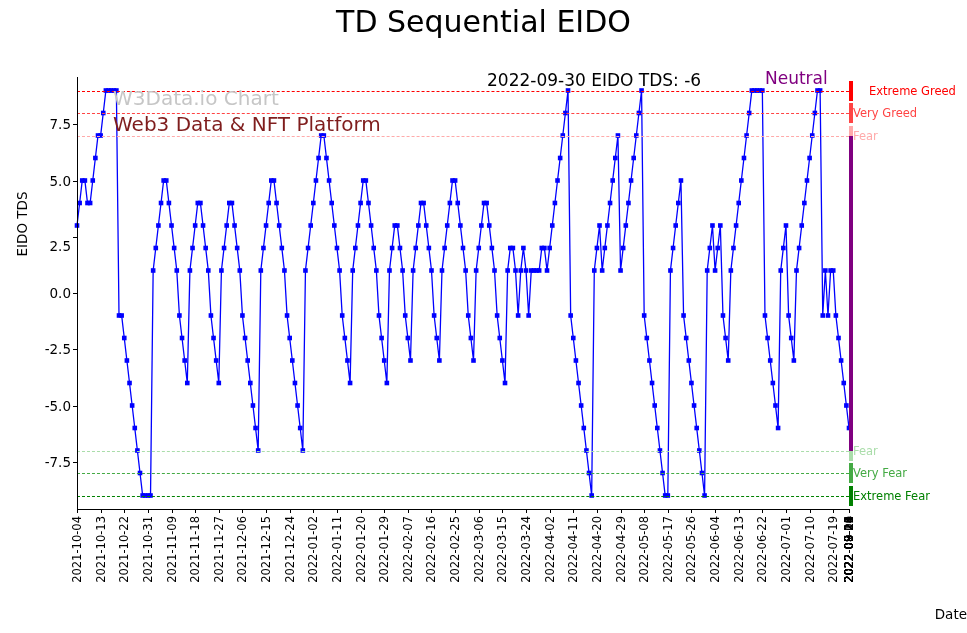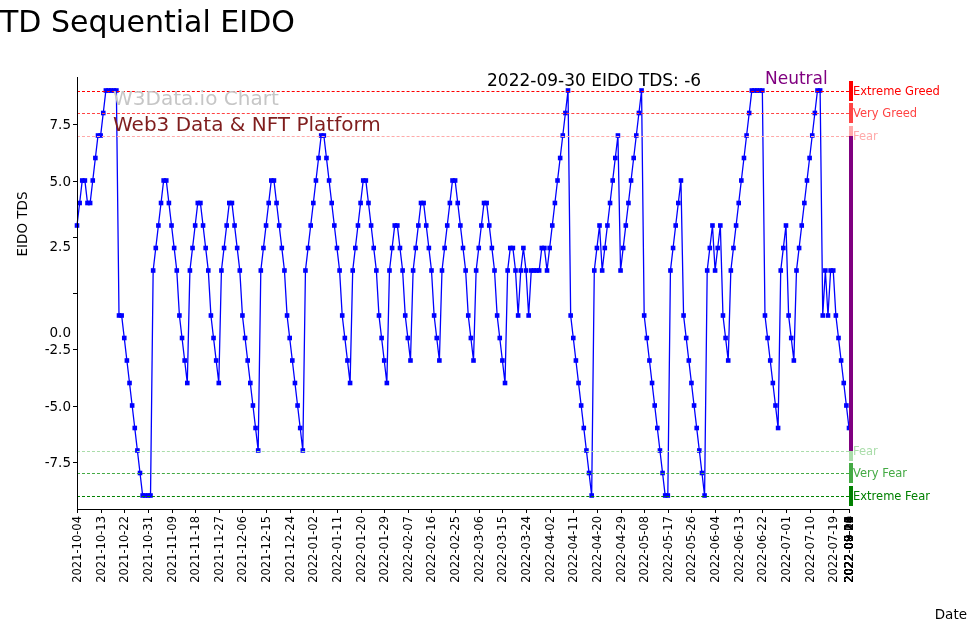--- a/index.html
+++ b/index.html
@@ -7,21 +7,21 @@
     width:967px;height:633px;
     background:#ffffff;
     font-family:"DejaVu Sans","Liberation Sans",sans-serif;
     overflow:hidden;
     position:relative;
   }
   #chart-root{position:absolute;left:0;top:0;width:967px;height:633px;}
 
   .title{
     position:absolute;left:0;top:4px;width:967px;
-    text-align:left;
+    text-align:center;
     font-size:30px;color:#000;
     letter-spacing:0px;
     white-space:nowrap;
   }
 
   
   .plot{
     position:absolute;left:77px;top:77px;width:772px;height:432px;
     box-sizing:border-box;
   }
@@ -408,21 +408,21 @@
           <rect x="767.07" y="326.20" width="4.6" height="4.6" fill="#0000ff"></rect>
           <rect x="769.70" y="348.70" width="4.6" height="4.6" fill="#0000ff"></rect>
         </g>
       </svg>
   <div class="ytick" style="top: 384.75px;">-7.5</div>
       <div class="ytickmark" style="top: 384.75px;"></div>
       <div class="ytick" style="top: 328.5px;">-5.0</div>
       <div class="ytickmark" style="top: 328.5px;"></div>
       <div class="ytick" style="top: 272.25px;">-2.5</div>
       <div class="ytickmark" style="top: 272.25px;"></div>
-      <div class="ytick" style="top: 216px; margin-top: 39px;">0.0</div>
+      <div class="ytick" style="top: 216px;">0.0</div>
       <div class="ytickmark" style="top: 216px;"></div>
       <div class="ytick" style="top: 169px; margin-left: 48px;">2.5</div>
       <div class="ytickmark" style="top: 159.75px;"></div>
       <div class="ytick" style="top: 103.5px;">5.0</div>
       <div class="ytickmark" style="top: 103.5px;"></div>
       <div class="ytick" style="top: 47.25px;">7.5</div>
       <div class="ytickmark" style="top: 47.25px;"></div>
       <div class="hline" style="top: 13.5px; border-top-color: rgb(255, 0, 0); border-top-style: dashed;"></div>
       <div class="hline" style="top: 36px; border-top-color: rgb(255, 68, 68); border-top-style: dashed;"></div>
       <div class="hline" style="top: 58.5px; border-top-color: rgb(255, 170, 170); border-top-style: dashed;"></div>
@@ -601,21 +601,21 @@
   <div class="ylabel">EIDO TDS</div>
   <div class="xlabel">Date</div>
 
   <div class="watermark1">W3Data.io Chart</div>
   <div class="watermark2">Web3 Data &amp; NFT Platform</div>
 
   <div class="annot" id="annot-text" style="left: 487px; top: 70px;">2022-09-30 EIDO TDS: -6</div>
   <div class="annot-neutral" id="annot-neutral" style="left: 724px; top: 68px; margin-left: 41px;">Neutral</div>
 
   <div id="side-labels">
-      <div class="side-label" style="top: 90.5px; color: rgb(255, 0, 0);">Extreme Greed</div>
+      <div class="side-label" style="top: 90.5px; color: rgb(255, 0, 0); padding-left: 16px;">Extreme Greed</div>
       <div class="side-swatch" style="top: 80.5px; height: 20px; background: rgb(255, 0, 0);"></div>
       <div class="side-label" style="top: 113px; color: rgb(255, 68, 68);">Very Greed</div>
       <div class="side-swatch" style="top: 103px; height: 20px; background: rgb(255, 68, 68);"></div>
       <div class="side-label" style="top: 135.5px; color: rgb(255, 170, 170);">Fear</div>
       <div class="side-swatch" style="top: 125.5px; height: 20px; background: rgb(255, 170, 170);"></div>
       <div class="side-label" style="top: 450.5px; color: rgb(170, 221, 170);">Fear</div>
       <div class="side-swatch" style="top: 440.5px; height: 20px; background: rgb(170, 221, 170);"></div>
       <div class="side-label" style="top: 473px; color: rgb(68, 170, 68);">Very Fear</div>
       <div class="side-swatch" style="top: 463px; height: 20px; background: rgb(68, 170, 68);"></div>
       <div class="side-label" style="top: 495.5px; color: rgb(0, 128, 0);">Extreme Fear</div>

